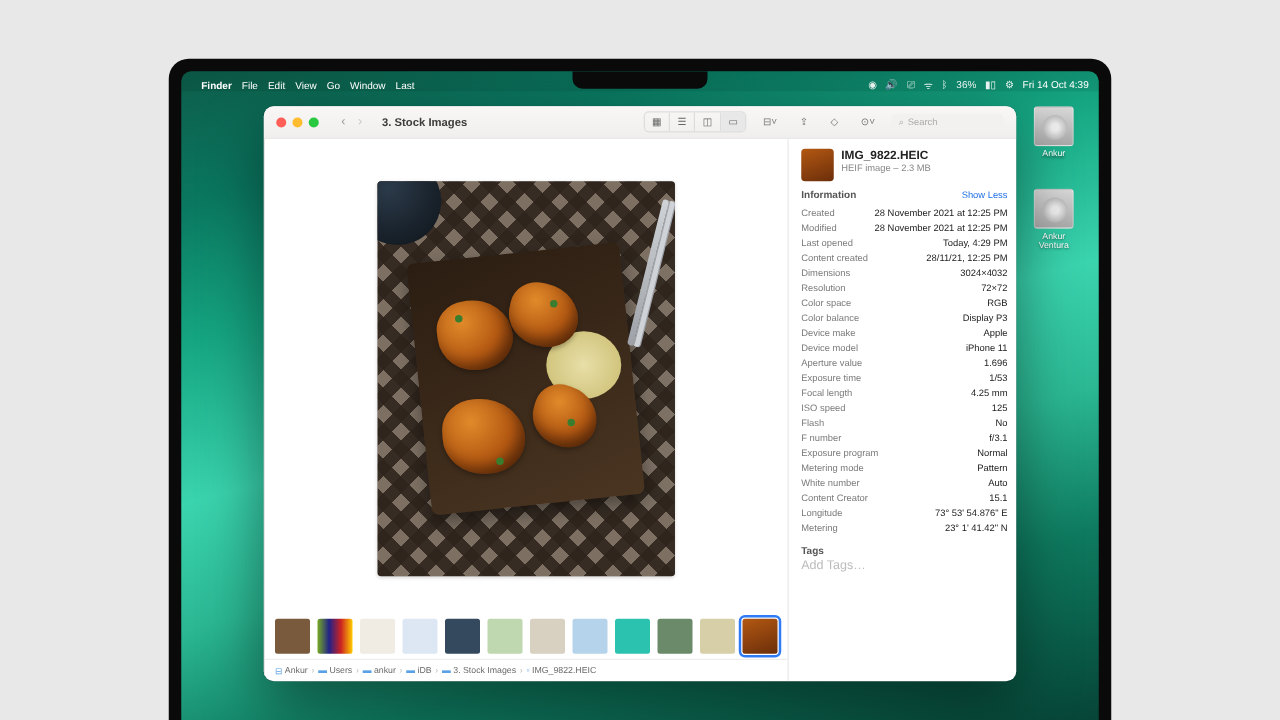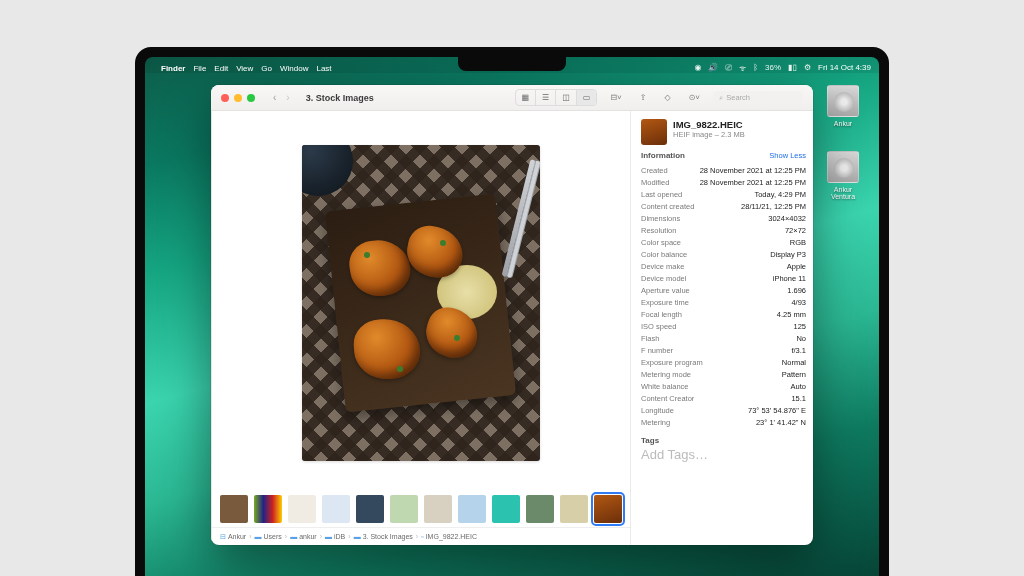--- a/index.html
+++ b/index.html
@@ -74,21 +74,21 @@
 .info-thumb{width:26px;height:26px;border-radius:3px;background:linear-gradient(160deg,#b35812,#6b2e0a);flex-shrink:0}
 .info-title{font-weight:700;font-size:9.5px;color:#222}
 .info-sub{font-size:7.5px;color:#888}
 .info-section{display:flex;justify-content:space-between;align-items:center;margin:6px 0 4px}
 .info-section .lbl{color:#555;font-weight:600}
 .info-section .link{color:#1f6fe5;font-size:7.5px}
 .kv{display:flex;justify-content:space-between;padding:1.5px 0;font-size:7.5px}
 .kv .k{color:#7a7a7a}
 .kv .v{color:#222;text-align:right}
 .tags-head{color:#555;font-weight:600;margin-top:8px;margin-bottom:2px}
-.tags-input{color:#bbb;font-size:13px}
+.tags-input{color:#bbb;font-size:10px}
 </style>
 </head>
 <body>
 
 <div class="laptop">
   <div class="screen">
     <div class="notch"></div>
 
     <div class="menubar">
       <div class="left">
@@ -316,21 +316,21 @@
                 <div class="kv">
                   <span class="k">Device model</span>
                   <span class="v">iPhone 11</span>
                 </div>
                 <div class="kv">
                   <span class="k">Aperture value</span>
                   <span class="v">1.696</span>
                 </div>
                 <div class="kv">
                   <span class="k">Exposure time</span>
-                  <span class="v">4/93</span>
+                  <span class="v">1/53</span>
                 </div>
                 <div class="kv">
                   <span class="k">Focal length</span>
                   <span class="v">4.25 mm</span>
                 </div>
                 <div class="kv">
                   <span class="k">ISO speed</span>
                   <span class="v">125</span>
                 </div>
                 <div class="kv">
@@ -343,21 +343,21 @@
                 </div>
                 <div class="kv">
                   <span class="k">Exposure program</span>
                   <span class="v">Normal</span>
                 </div>
                 <div class="kv">
                   <span class="k">Metering mode</span>
                   <span class="v">Pattern</span>
                 </div>
                 <div class="kv">
-                  <span class="k">White balance</span>
+                  <span class="k">White number</span>
                   <span class="v">Auto</span>
                 </div>
                 <div class="kv">
                   <span class="k">Content Creator</span>
                   <span class="v">15.1</span>
                 </div>
                 <div class="kv">
                   <span class="k">Longitude</span>
                   <span class="v">73° 53' 54.876" E</span>
                 </div>

